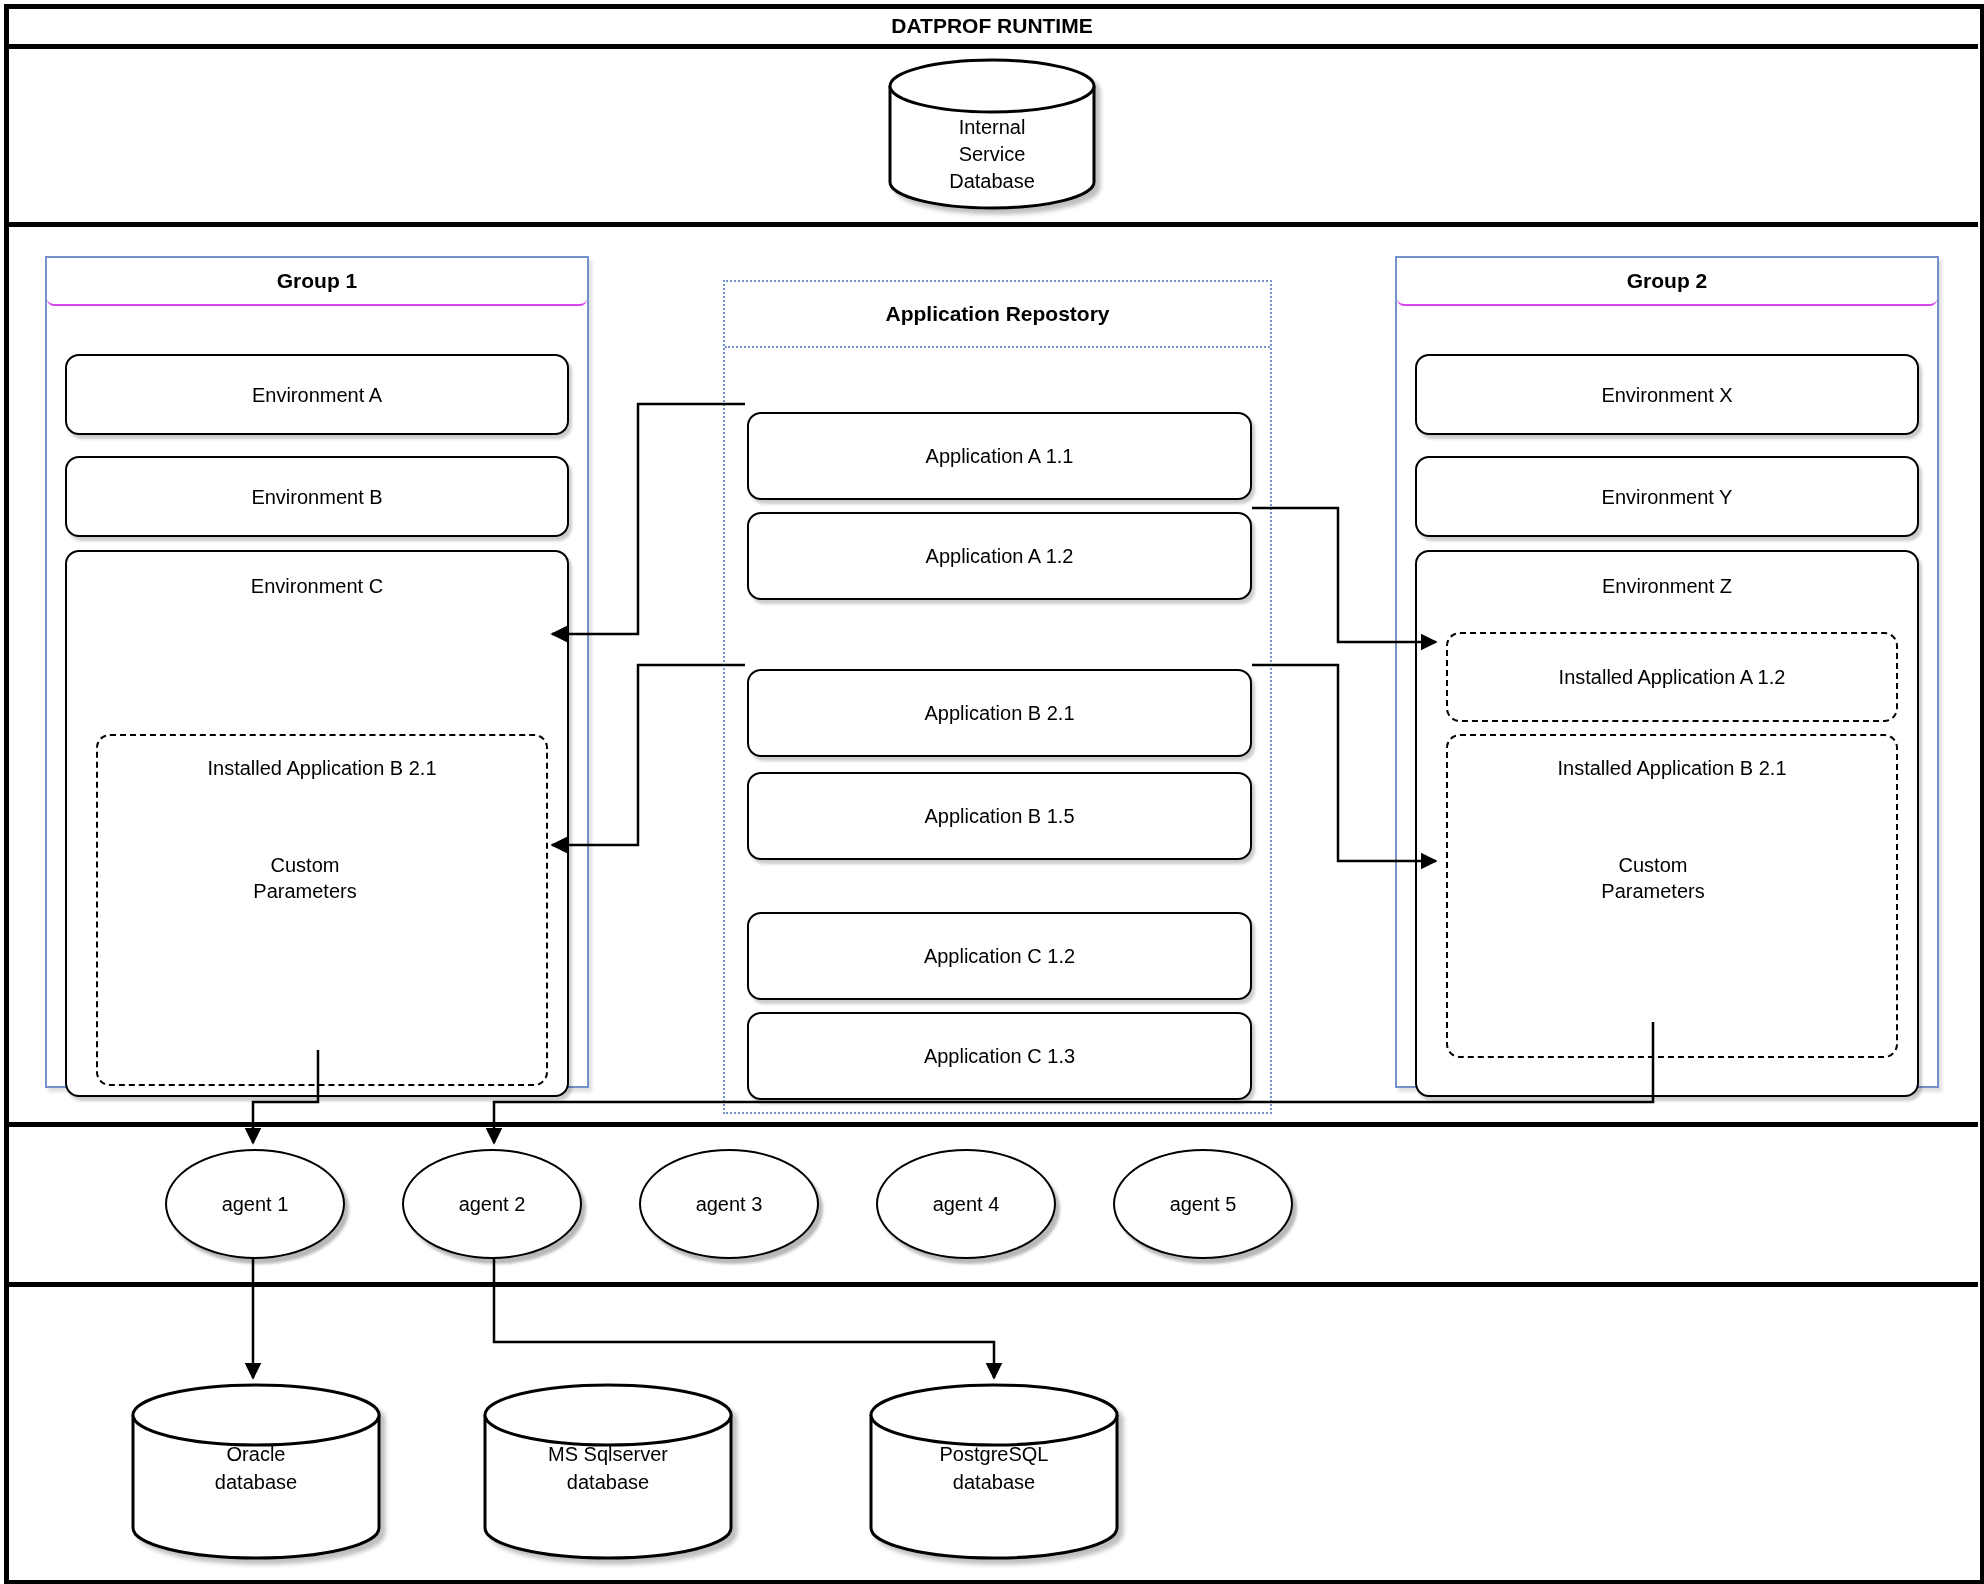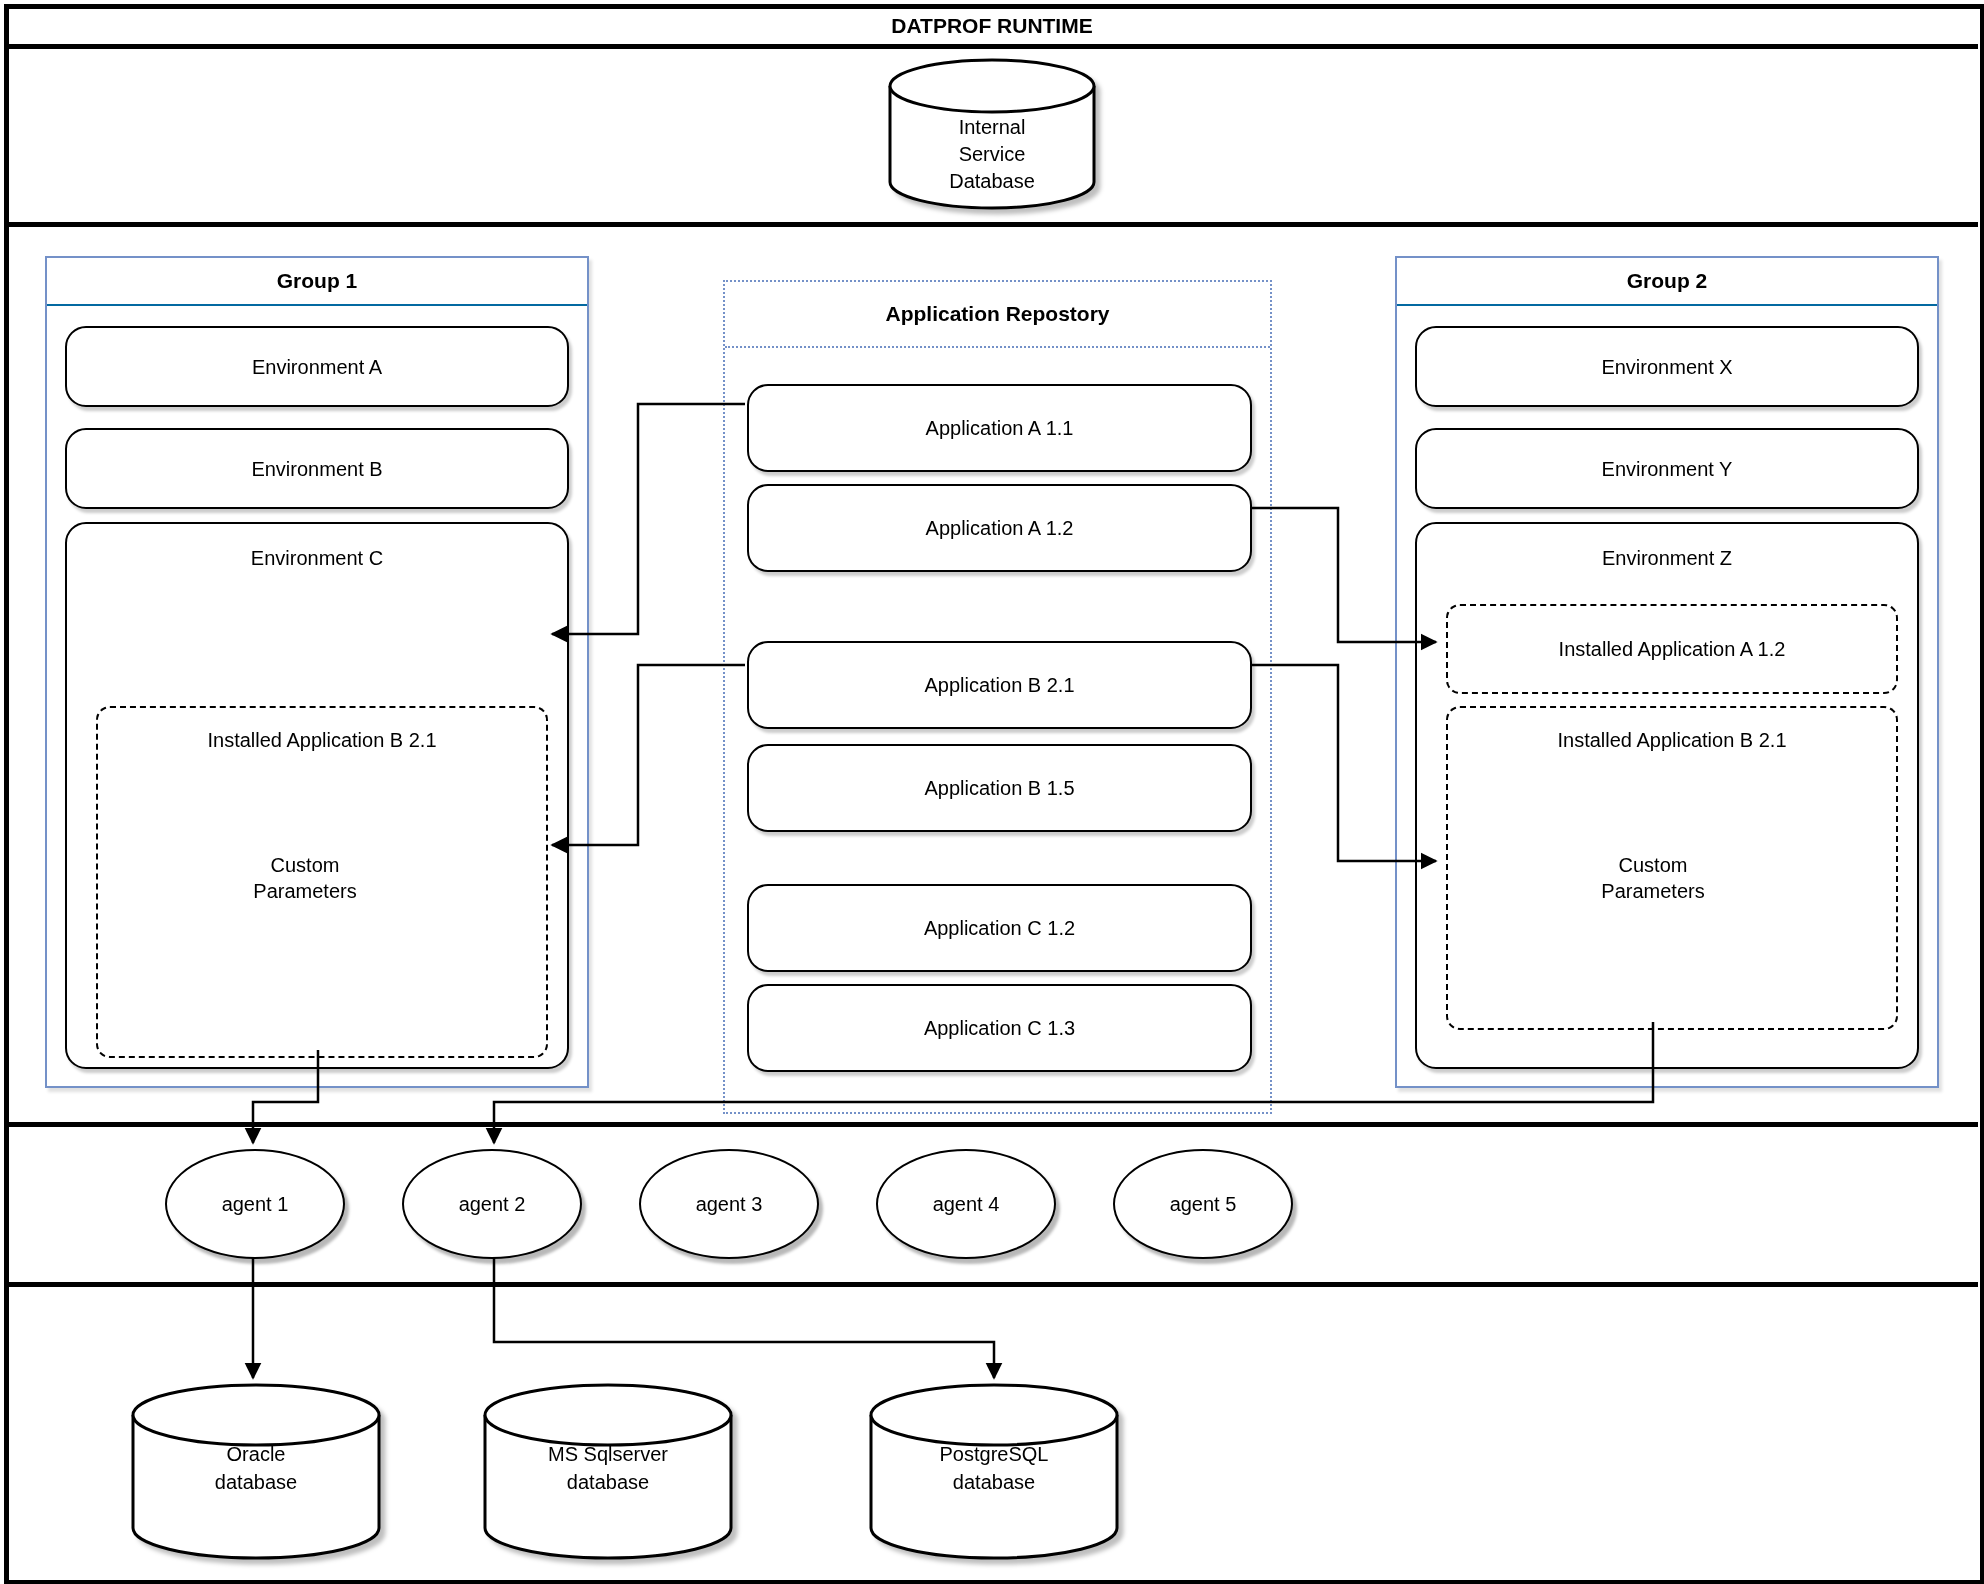--- a/index.html
+++ b/index.html
@@ -9,31 +9,31 @@
   .txt{font-size:20px;line-height:24px;}
   .bold{font-weight:bold;font-size:21px;}
   .center{display:flex;align-items:center;justify-content:center;text-align:center;}
 
   
   .outer-frame{left:4px;top:4px;width:1971px;height:1571px;border:5px solid #000;}
   .divider{left:6px;width:1972px;height:5px;background:#000;}
 
   
   .group-frame{border:2px solid #7491c8;background:#fff;box-shadow:3px 4px 3px rgba(0,0,0,0.12);}
-  .group-titlebar{left:0;top:0;right:0;height:46px;border-bottom:2px solid #0369a1;
-                  display:flex;align-items:center;justify-content:center;}
+  .group-titlebar{left:0;top:0;right:0;height:46px;border-bottom:2px solid #d946ef;
+                  display:flex;align-items:center;justify-content:center;border-radius:7px;}
 
   
   .repo-frame{border:2px dotted #7491c8;background:#fff;}
   .repo-titlebar{left:0;top:0;right:0;height:64px;border-bottom:2px dotted #7491c8;
                  display:flex;align-items:center;justify-content:center;}
 
   
-  .rounded-box{background:#fff;border:2.5px solid #000;border-radius:21px;
-               box-shadow:3px 4px 3px rgba(0,0,0,0.20);}
+  .rounded-box{background:#fff;border:2.5px solid #000;border-radius:14px;
+               box-shadow:3px 4px 3px rgba(0,0,0,0.20);margin-top:28px;}
   .dashed-box{border:2.2px dashed #000;border-radius:14px;background:transparent;}
   .top-label{position:absolute;left:0;right:0;top:0;text-align:center;}
 
   
   .agent{width:176px;height:106px;border:2.5px solid #000;border-radius:50%;background:#fff;
          box-shadow:4px 5px 3px rgba(0,0,0,0.28);}
 
   .layer-shapes{left:0;top:0;z-index:1;}
   .node-layer{z-index:10;}
   #connector-svg{left:0;top:0;z-index:50;pointer-events:none;}

